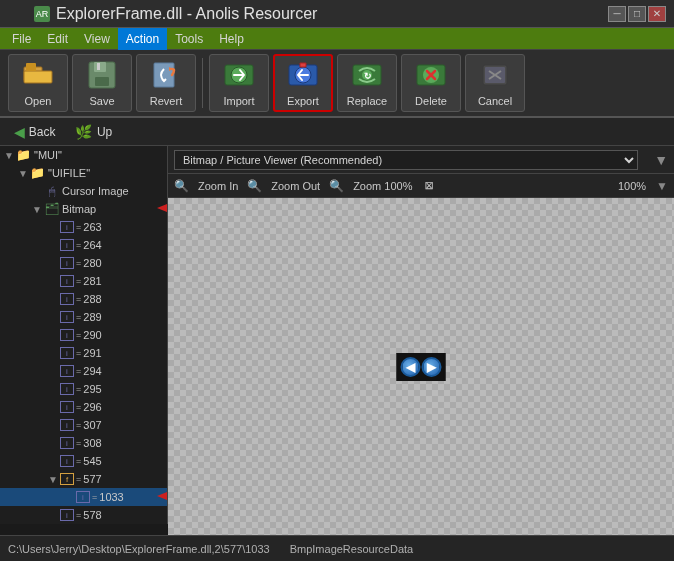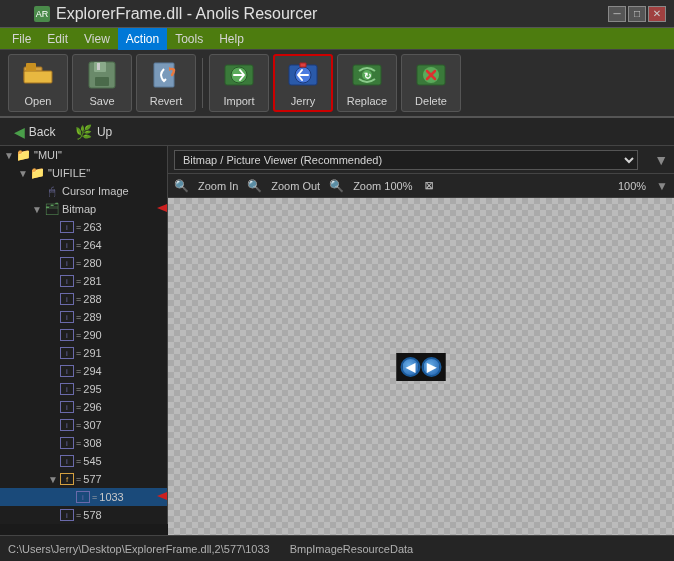--- a/index.html
+++ b/index.html
@@ -407,21 +407,21 @@
   <div class="toolbar-btn highlighted">
     <div class="btn-icon">
       <svg width="32" height="32" viewBox="0 0 32 32">
         <rect x="2" y="6" width="28" height="20" rx="2" fill="#2a5aaa" stroke="#1a3a7a" stroke-width="1"></rect>
         <circle cx="16" cy="16" r="8" fill="#4a7adf" stroke="#1a3a7a" stroke-width="1"></circle>
         <path d="M21 16 L11 16 M15 11 L11 16 L15 21" stroke="#fff" stroke-width="2" fill="none" stroke-linecap="round" stroke-linejoin="round"></path>
         <rect x="13" y="4" width="6" height="4" fill="#cc2020"></rect>
         <path d="M13 4 L19 4 L19 8 L13 8 Z" fill="#dd4040" stroke="#aa2020" stroke-width="1"></path>
       </svg>
     </div>
-    <span>Jerry</span>
+    <span>Export</span>
   </div>
   <div class="toolbar-btn">
     <div class="btn-icon">
       <svg width="32" height="32" viewBox="0 0 32 32">
         <rect x="2" y="6" width="28" height="20" rx="2" fill="#3a7a3a" stroke="#2a5a2a" stroke-width="1"></rect>
         <path d="M8 12 Q16 6 24 12" stroke="#8aca8a" stroke-width="2" fill="none"></path>
         <path d="M8 20 Q16 26 24 20" stroke="#8aca8a" stroke-width="2" fill="none"></path>
         <circle cx="16" cy="16" r="5" fill="#5aaa5a"></circle>
         <text x="13" y="20" font-size="9" fill="#fff" font-weight="bold">↻</text>
       </svg>
@@ -431,20 +431,31 @@
   <div class="toolbar-btn">
     <div class="btn-icon">
       <svg width="32" height="32" viewBox="0 0 32 32">
         <rect x="2" y="6" width="28" height="20" rx="2" fill="#3a7a3a" stroke="#2a5a2a" stroke-width="1"></rect>
         <circle cx="16" cy="16" r="8" fill="#5aaa5a"></circle>
         <line x1="12" y1="12" x2="20" y2="20" stroke="#dd3030" stroke-width="2.5" stroke-linecap="round"></line>
         <line x1="20" y1="12" x2="12" y2="20" stroke="#dd3030" stroke-width="2.5" stroke-linecap="round"></line>
       </svg>
     </div>
     <span>Delete</span>
+  </div>
+  <div class="toolbar-btn">
+    <div class="btn-icon">
+      <svg width="32" height="32" viewBox="0 0 32 32">
+        <rect x="4" y="6" width="24" height="20" rx="2" fill="#4a4a4a" stroke="#3a3a3a" stroke-width="1"></rect>
+        <rect x="6" y="8" width="20" height="16" rx="1" fill="#5a5a6a"></rect>
+        <line x1="10" y1="12" x2="22" y2="20" stroke="#888" stroke-width="2"></line>
+        <line x1="22" y1="12" x2="10" y2="20" stroke="#888" stroke-width="2"></line>
+      </svg>
+    </div>
+    <span>Cancel</span>
   </div>
 </div>
 
 <div id="nav-bar">
   <div class="nav-btn">
     <span class="nav-arrow">◀</span>
     <span>Back</span>
   </div>
   <div class="nav-btn">
     <span class="nav-up-arrow">🌿</span>

